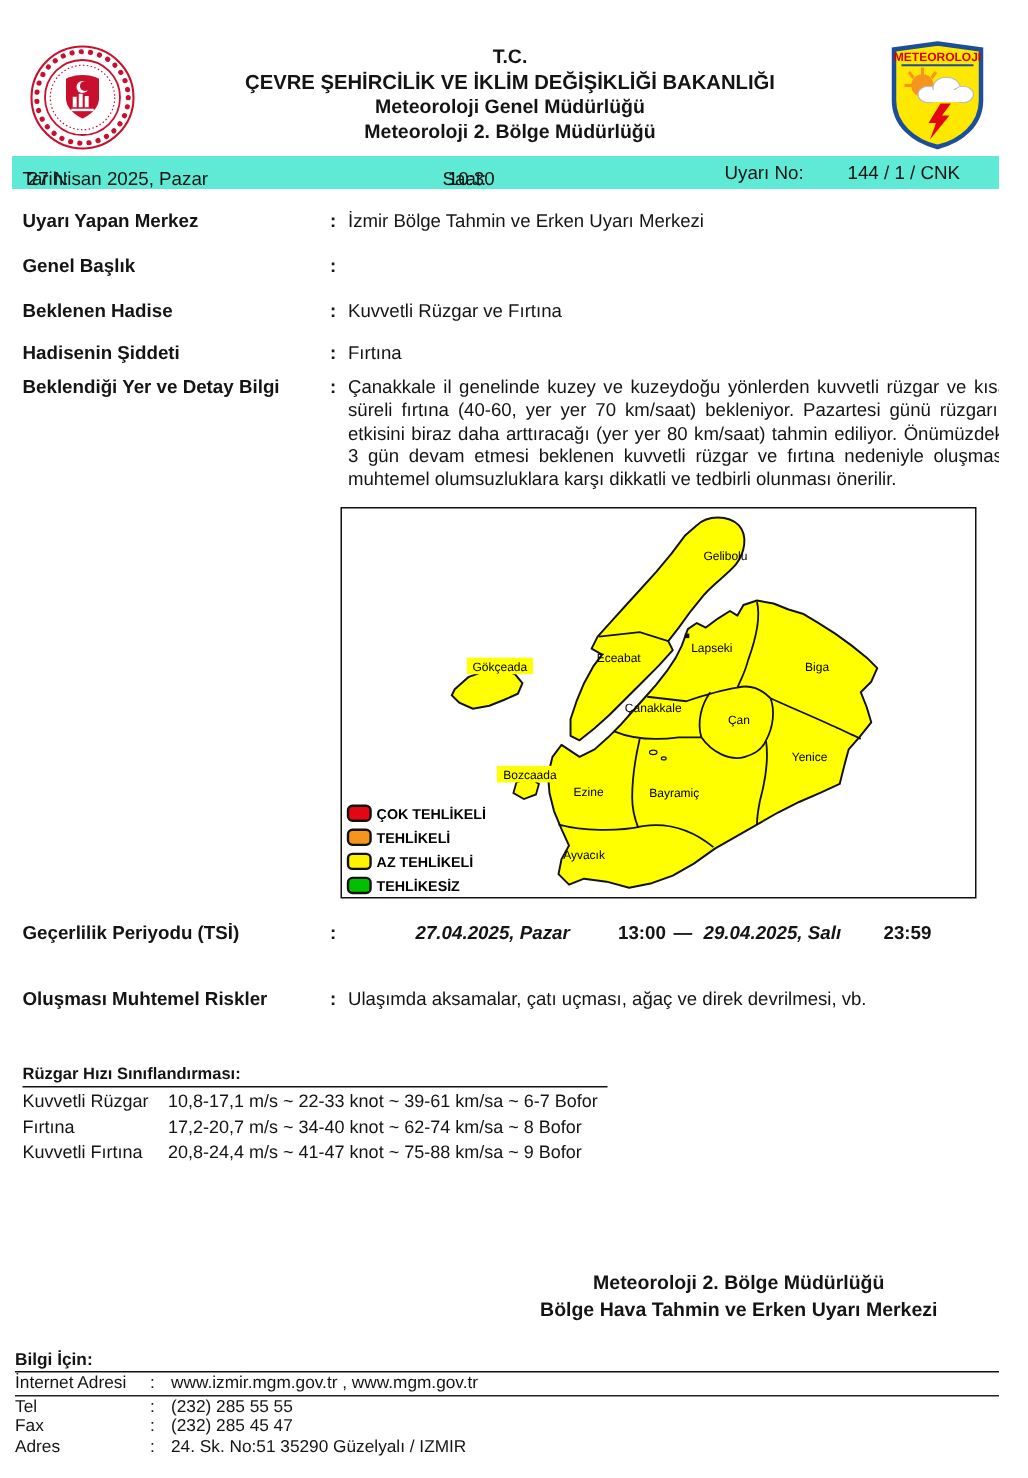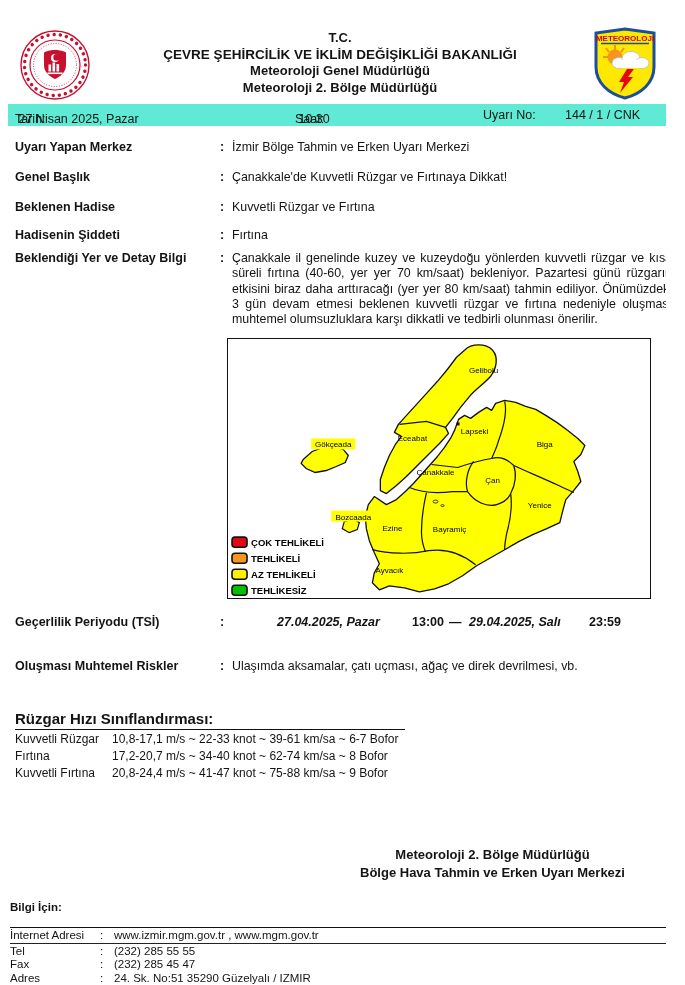--- a/index.html
+++ b/index.html
@@ -43,31 +43,31 @@
   .v-et { left:589px; font-weight:bold; }
 
   
   .risks { position:absolute; left:0; top:659px; width:685px; font-size:12.4px; }
   .risks .lbl { position:absolute; left:15px; font-weight:bold; font-size:12.5px; }
   .risks .col { position:absolute; left:220px; font-weight:bold; }
   .risks .val { position:absolute; left:232px; }
 
   
   .wind { position:absolute; left:15px; top:710px; width:392px; font-size:12px; }
-  .wind .title { font-weight:bold; font-size:15px; padding-bottom:2px; border-bottom:1.6px solid #111; width:390px; }
+  .wind .title { font-weight:bold; font-size:11px; padding-bottom:2px; border-bottom:1.6px solid #111; width:390px; }
   .wind .wrow { display:flex; line-height:16px; margin-top:1px; }
   .wind .wname { width:97px; flex:none; }
   .wind .wspec { flex:1; white-space:nowrap; }
 
   
   .signature { position:absolute; left:320px; top:846px; width:345px; text-align:center; font-weight:bold; font-size:13px; line-height:17.5px; }
 
   
   .footer { position:absolute; left:10px; top:901px; width:667px; font-size:11.5px; }
-  .footer .ftitle { font-weight:bold; border-bottom:1.6px solid #111; padding-bottom:14px; }
+  .footer .ftitle { font-weight:bold; border-bottom:1.6px solid #111; padding-bottom:1px; }
   .footer .frow2 { display:flex; line-height:12.6px; padding-top:1px; }
   .footer .frow2.first { border-bottom:1.2px solid #222; padding-bottom:1px;justify-content:flex-end; }
   .footer .flbl { width:90px; flex:none; }
   .footer .fcol { width:14px; flex:none; }
   .footer .fval { flex:1; }
 </style>
 </head>
 <body>
 
 <div class="page">
@@ -131,21 +131,20 @@
   </div>
 
   <div class="frow r1">
     <span class="lbl">Uyarı Yapan Merkez</span>
     <span class="col">:</span>
     <span class="val">İzmir Bölge Tahmin ve Erken Uyarı Merkezi</span>
   </div>
   <div class="frow r2">
     <span class="lbl">Genel Başlık</span>
     <span class="col">:</span>
-    <span class="val">Çanakkale'de Kuvvetli Rüzgar ve Fırtınaya Dikkat!</span>
   </div>
   <div class="frow r3">
     <span class="lbl">Beklenen Hadise</span>
     <span class="col">:</span>
     <span class="val">Kuvvetli Rüzgar ve Fırtına</span>
   </div>
   <div class="frow r4">
     <span class="lbl">Hadisenin Şiddeti</span>
     <span class="col">:</span>
     <span class="val">Fırtına</span>

